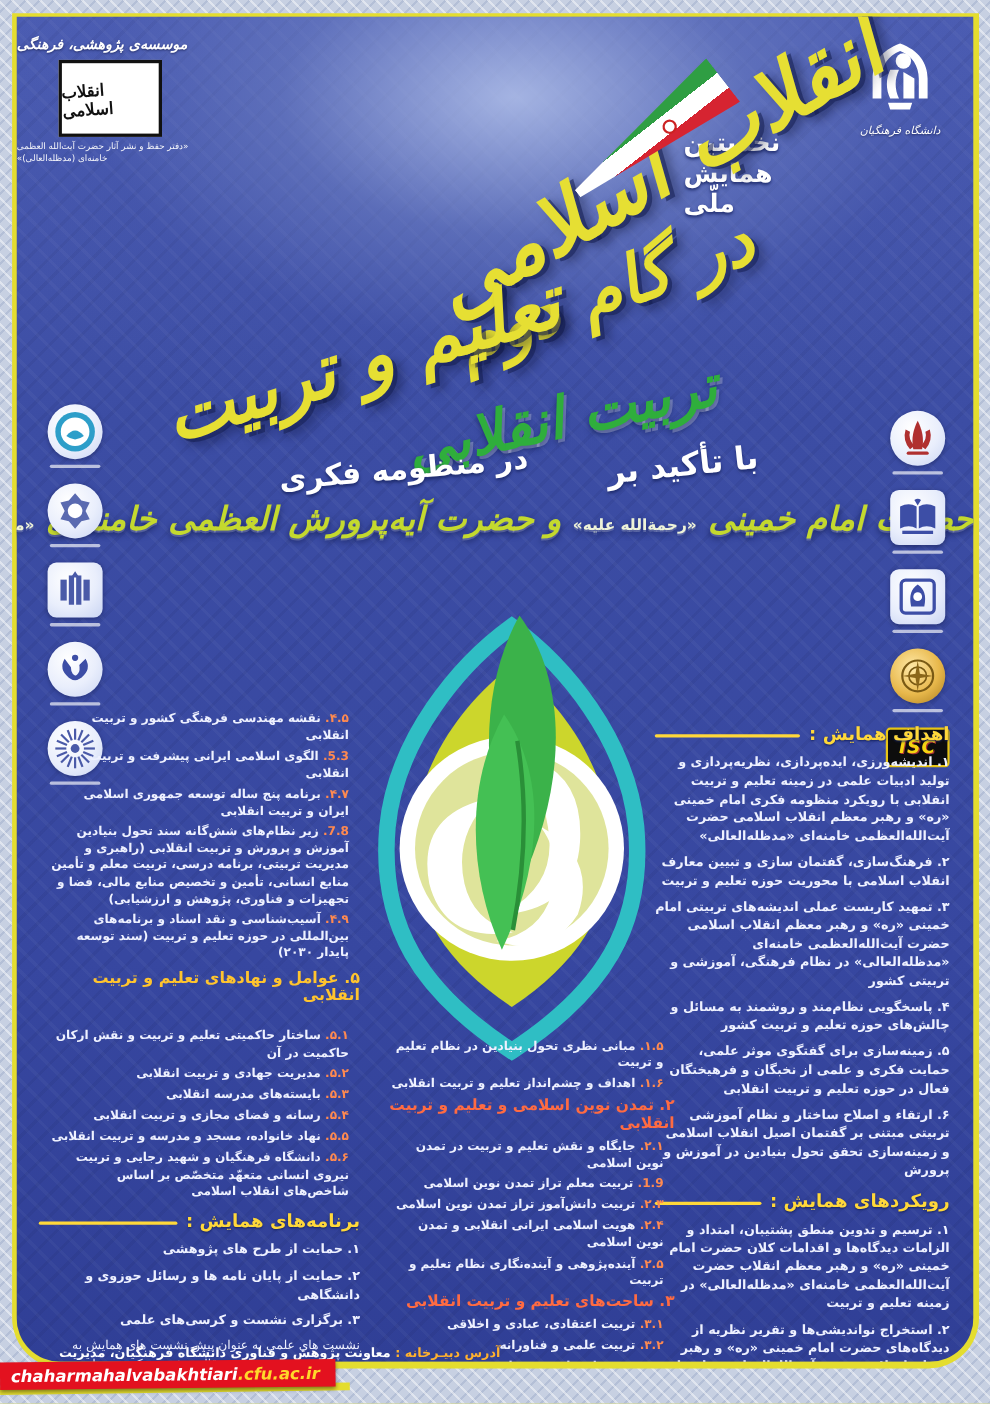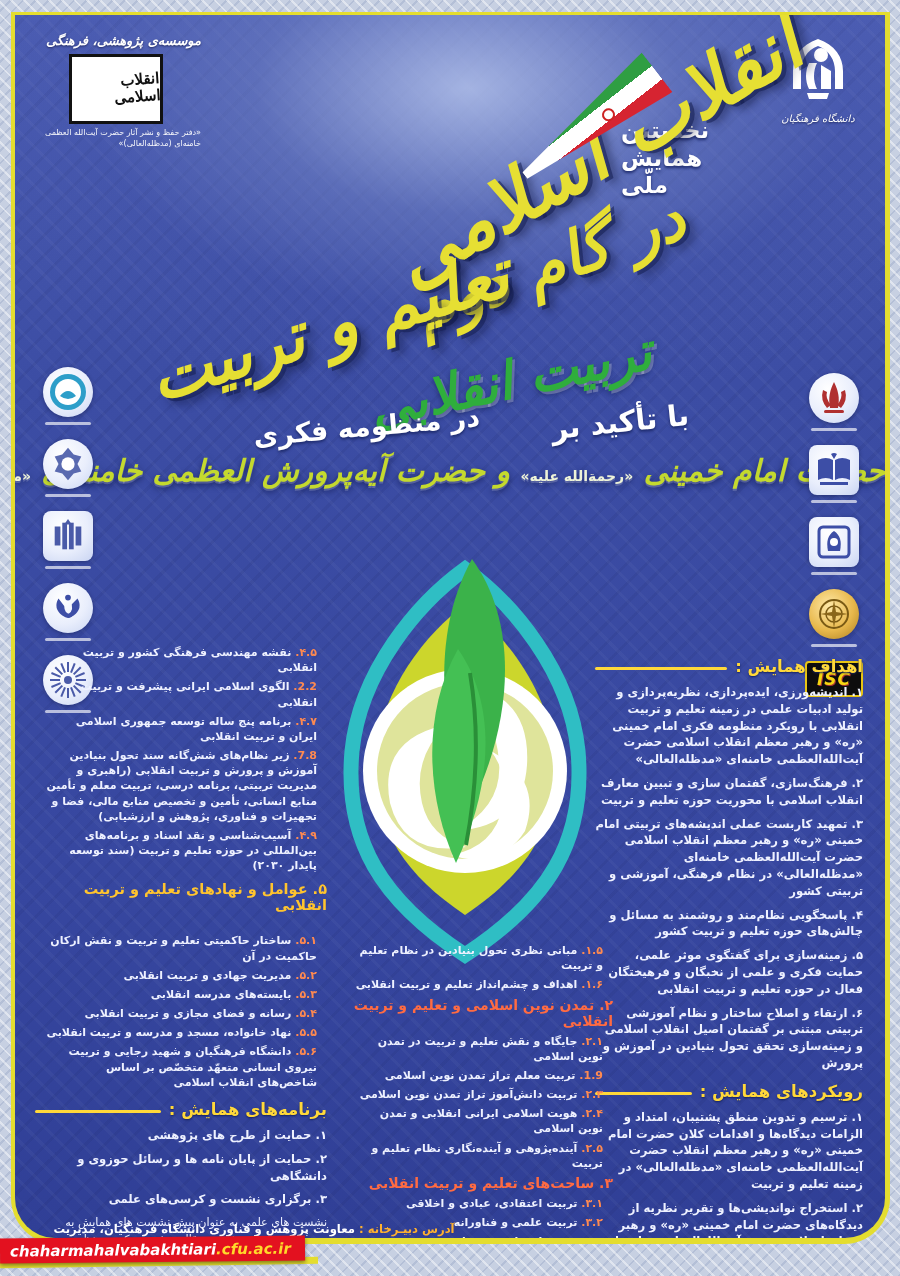--- a/index.html
+++ b/index.html
@@ -25,21 +25,21 @@
     position:absolute;left:15px;top:15px;right:15px;bottom:38px;
     border-radius:0 0 40px 40px;
     background:
       radial-gradient(ellipse 560px 330px at 52% 6%, rgba(180,195,235,.85) 0%, rgba(110,128,195,.55) 38%, rgba(70,88,170,.15) 68%, rgba(0,0,0,0) 100%),
       repeating-linear-gradient(45deg, rgba(255,255,255,.03) 0 3px, rgba(0,0,0,0) 3px 14px),
       repeating-linear-gradient(-45deg, rgba(0,0,30,.05) 0 3px, rgba(0,0,0,0) 3px 14px),
       linear-gradient(180deg,#4c5db3 0%, #3c4da4 30%, #3747a0 70%, #303f96 100%);
     overflow:hidden;
   }
   
-  .institute{position:absolute;left:16px;top:18px;width:170px;text-align:right;color:#fff;}
+  .institute{position:absolute;left:0;top:18px;width:170px;text-align:left;color:#fff;}
   .institute .l1{font-size:13px;font-style:italic;font-weight:bold;text-shadow:0 1px 2px #222c66;}
   .institute .box{
     margin:6px auto 4px;width:88px;height:64px;background:#fff;border:3px solid #111;
     display:flex;align-items:center;justify-content:center;
   }
   .institute .box span{
     font-family:"DejaVu Serif","Liberation Serif",serif;
     font-weight:bold;color:#111;font-size:15px;line-height:1.1;transform:rotate(-4deg);
   }
   .institute .l2{font-size:8px;opacity:.95;line-height:1.35;}
@@ -315,21 +315,21 @@
       <div class="blk si"><span class="num">۲.۴. </span>هویت اسلامی ایرانی انقلابی و تمدن نوین اسلامی</div>
       <div class="blk si"><span class="num">۲.۵. </span>آینده‌پژوهی و آینده‌نگاری نظام تعلیم و تربیت</div>
       <div class="blk th2">۳. ساحت‌های تعلیم و تربیت انقلابی</div>
       <div class="blk si"><span class="num">۳.۱. </span>تربیت اعتقادی، عبادی و اخلاقی</div>
       <div class="blk si"><span class="num">۳.۲. </span>تربیت علمی و فناورانه</div>
       <div class="blk si"><span class="num">۳.۳. </span>تربیت اجتماعی و سیاسی</div>
     </div>
   <div class="col col-left">
     <div>
         <div class="blk si"><span class="num">۴.۵. </span>نقشه مهندسی فرهنگی کشور و تربیت انقلابی</div>
-        <div class="blk si"><span class="num">2.2. </span>الگوی اسلامی ایرانی پیشرفت و تربیت انقلابی</div>
+        <div class="blk si"><span class="num">5.3. </span>الگوی اسلامی ایرانی پیشرفت و تربیت انقلابی</div>
         <div class="blk si"><span class="num">۴.۷. </span>برنامه پنج ساله توسعه جمهوری اسلامی ایران و تربیت انقلابی</div>
         <div class="blk si"><span class="num">7.8. </span>زیر نظام‌های شش‌گانه سند تحول بنیادین آموزش و پرورش و تربیت انقلابی (راهبری و مدیریت تربیتی، برنامه درسی، تربیت معلم و تأمین منابع انسانی، تأمین و تخصیص منابع مالی، فضا و تجهیزات و فناوری، پژوهش و ارزشیابی)</div>
         <div class="blk si"><span class="num">۴.۹. </span>آسیب‌شناسی و نقد اسناد و برنامه‌های بین‌المللی در حوزه تعلیم و تربیت (سند توسعه پایدار ۲۰۳۰)</div>
         <div class="blk th1">۵. عوامل و نهادهای تعلیم و تربیت انقلابی</div>
         <div class="blk si"><span class="num">۵.۱. </span>ساختار حاکمیتی تعلیم و تربیت و نقش ارکان حاکمیت در آن</div>
         <div class="blk si"><span class="num">۵.۲. </span>مدیریت جهادی و تربیت انقلابی</div>
         <div class="blk si"><span class="num">۵.۳. </span>بایسته‌های مدرسه انقلابی</div>
         <div class="blk si"><span class="num">۵.۴. </span>رسانه و فضای مجازی و تربیت انقلابی</div>
         <div class="blk si"><span class="num">۵.۵. </span>نهاد خانواده، مسجد و مدرسه و تربیت انقلابی</div>
         <div class="blk si"><span class="num">۵.۶. </span>دانشگاه فرهنگیان و شهید رجایی و تربیت نیروی انسانی متعهّد متخصّص بر اساس شاخص‌های انقلاب اسلامی</div>

